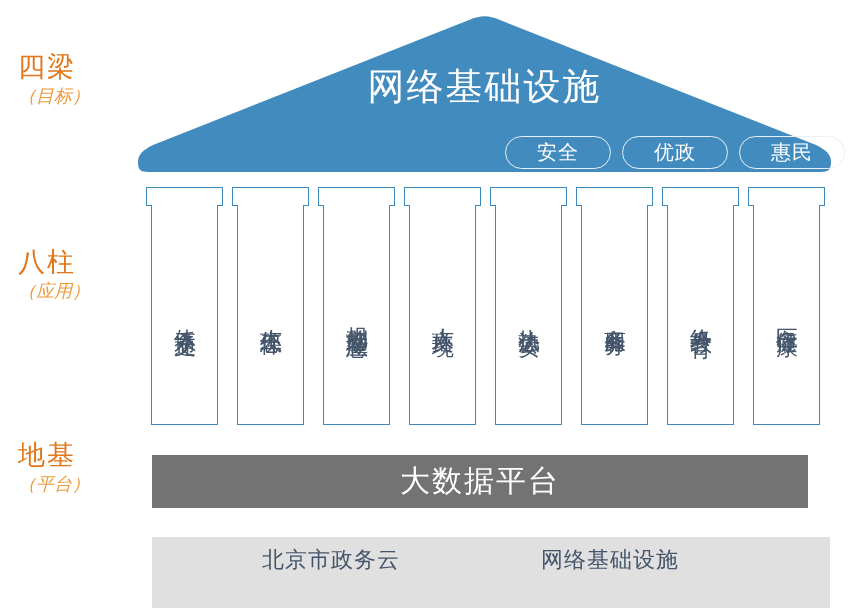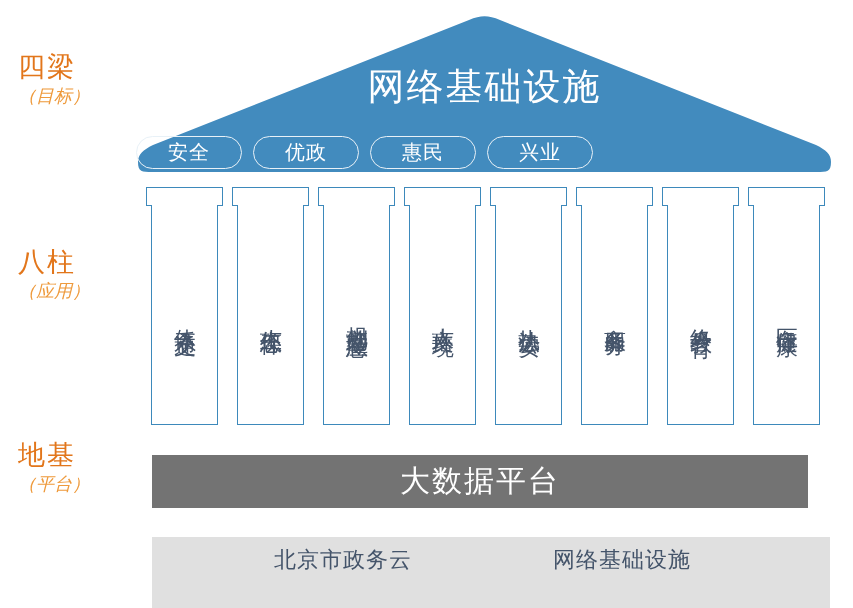--- a/index.html
+++ b/index.html
@@ -64,25 +64,25 @@
     top: 48px;
     width: 697px;
     text-align: center;
     font-size: 37px;
     color: #ffffff;
     letter-spacing: 2px;
     white-space: nowrap;
   }
   #roof-pills {
     position: absolute;
-    left: 0;
+    left: 12px;
     top: 122px;
     width: 697px;
     display: flex;
-    justify-content: flex-start;
+    justify-content: flex-end;
     gap: 11px;
   }
   .pill {
     width: 106px;
     height: 33px;
     box-sizing: border-box;
     border: 1.4px solid #e8f1f7;
     border-radius: 17px;
     color: #ffffff;
     font-size: 20px;
@@ -168,21 +168,20 @@
     height: 71px;
     background: #e0e0e0;
   }
   .infra-item {
     position: absolute;
     top: 8px;
     font-size: 22px;
     color: #44546A;
     letter-spacing: 1px;
     white-space: nowrap;
-    margin-left: 12px;
   }
   #infra-item-0 { left: 110px; }
   #infra-item-1 { left: 389px; }
 </style>
 </head>
 <body>
 
 <div id="canvas">
 
   <div class="tier-label" id="tier-goal">
@@ -213,21 +212,20 @@
                C 7 136, 2 140, 2 148
                Z" fill="#428BBE"></path>
     </svg>
 
     <div id="roof-title">网络基础设施</div>
 
     <div id="roof-pills">
       <div class="pill">安全</div>
       <div class="pill">优政</div>
       <div class="pill">惠民</div>
-      <div class="pill">兴业</div>
     </div>
   </div>
 
   <div id="pillars">
 
     <div class="pillar" style="left:0px">
       <div class="capital"></div>
       <div class="shaft">
         <span class="shaft-text">体系交通</span>
       </div>

